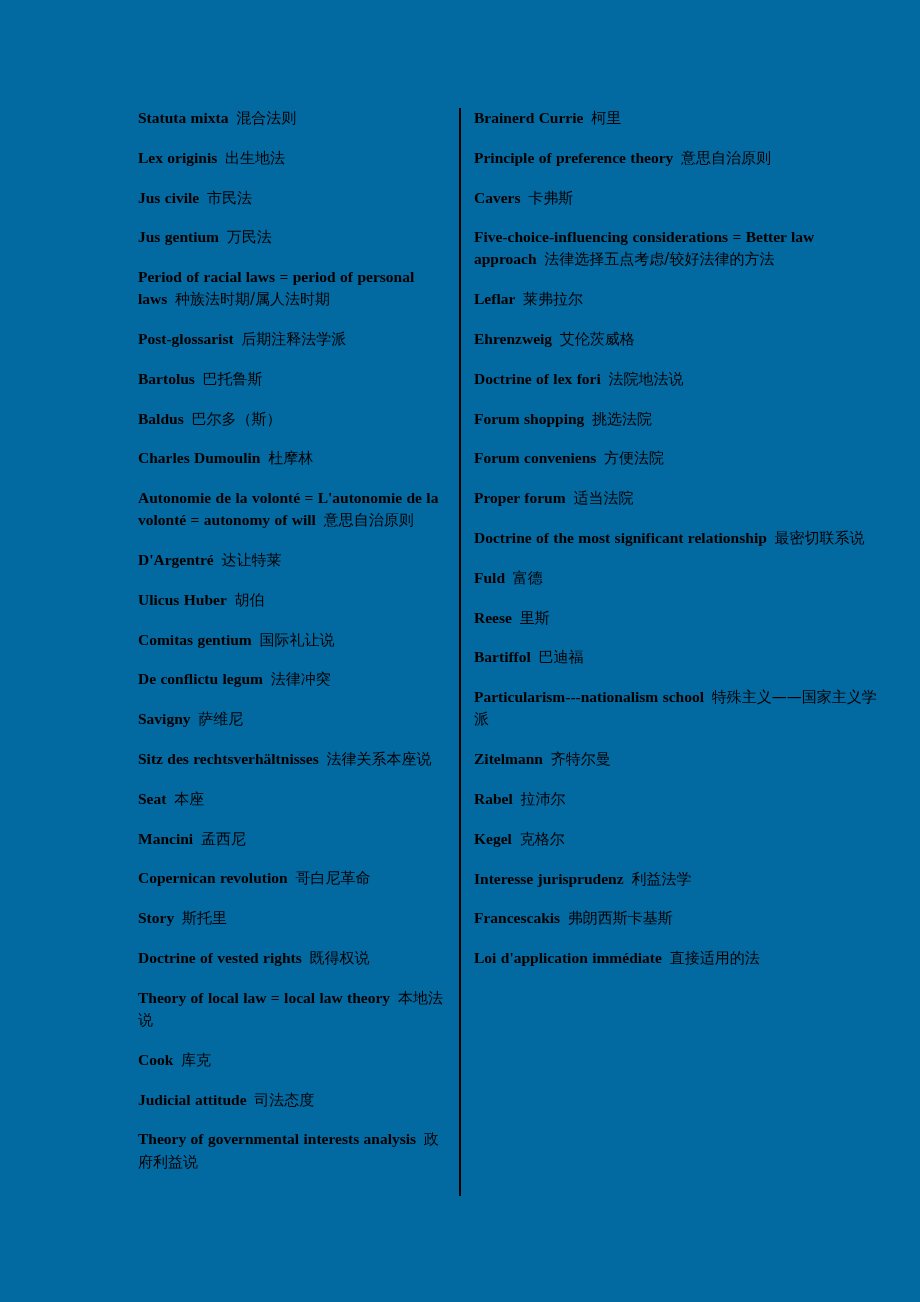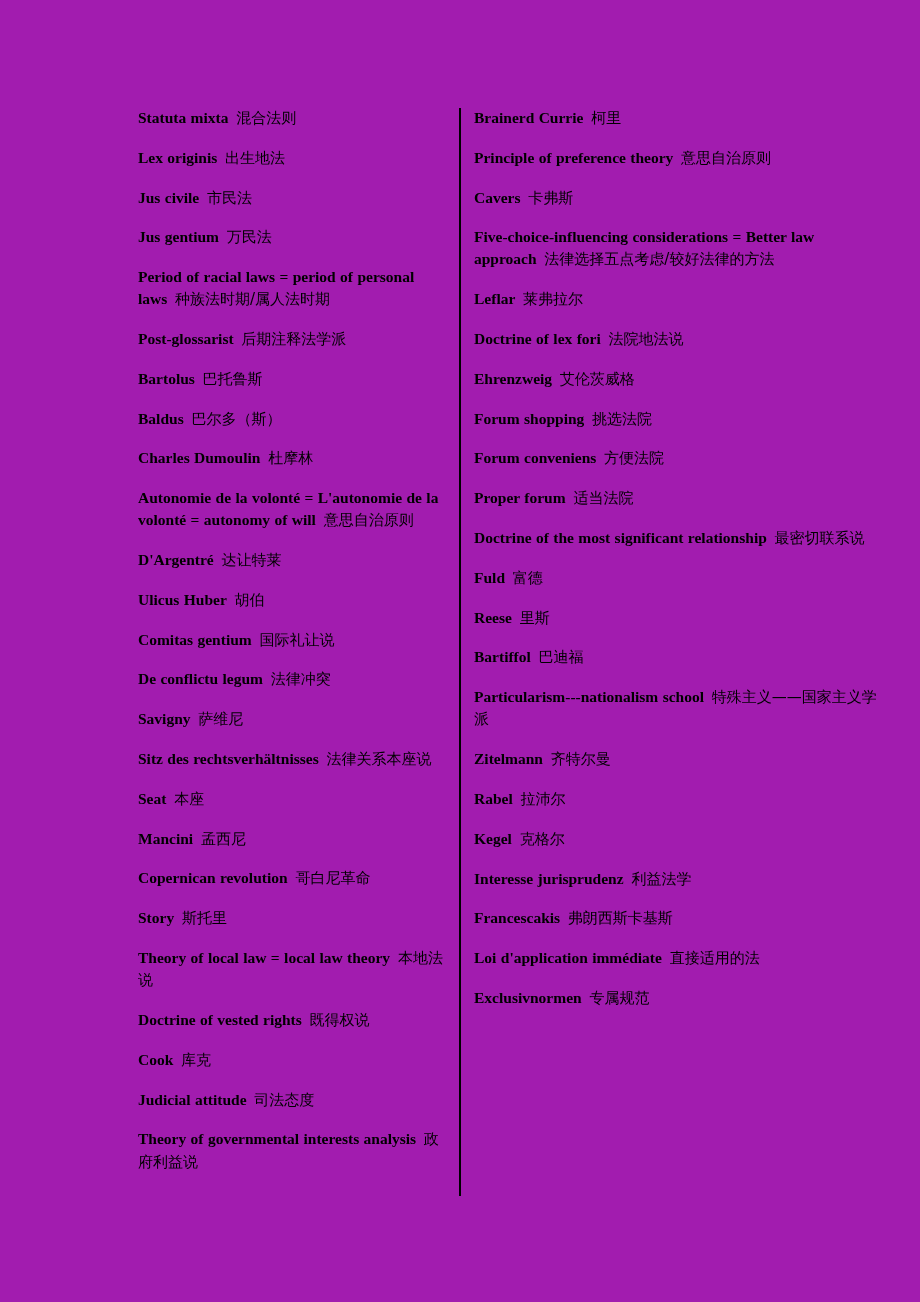--- a/index.html
+++ b/index.html
@@ -4,21 +4,21 @@
 <style>
   html, body {
     margin: 0;
     padding: 0;
     background: #ffffff;
   }
   .page {
     position: relative;
     width: 920px;
     height: 1302px;
-    background: #a21caf;
+    background: #0369a1;
     overflow: hidden;
     font-family: "Liberation Serif", "DejaVu Serif", serif;
   }
   .columns {
     position: absolute;
     left: 0;
     top: 107px;
     width: 920px;
     display: flex;
     align-items: flex-start;
@@ -84,45 +84,44 @@
         <p class="entry"><span>D'Argentré</span> <span class="cn">达让特莱</span></p>
         <p class="entry"><span>Ulicus Huber</span> <span class="cn">胡伯</span></p>
         <p class="entry"><span>Comitas gentium</span> <span class="cn">国际礼让说</span></p>
         <p class="entry"><span>De conflictu legum</span> <span class="cn">法律冲突</span></p>
         <p class="entry"><span>Savigny</span> <span class="cn">萨维尼</span></p>
         <p class="entry"><span>Sitz des rechtsverhältnisses</span> <span class="cn">法律关系本座说</span></p>
         <p class="entry"><span>Seat</span> <span class="cn">本座</span></p>
         <p class="entry"><span>Mancini</span> <span class="cn">孟西尼</span></p>
         <p class="entry"><span>Copernican revolution</span> <span class="cn">哥白尼革命</span></p>
         <p class="entry"><span>Story</span> <span class="cn">斯托里</span></p>
+        <p class="entry"><span>Doctrine of vested rights</span> <span class="cn">既得权说</span></p>
         <p class="entry"><span>Theory of local law = local law theory</span> <span class="cn">本地法说</span></p>
-        <p class="entry"><span>Doctrine of vested rights</span> <span class="cn">既得权说</span></p>
         <p class="entry"><span>Cook</span> <span class="cn">库克</span></p>
         <p class="entry"><span>Judicial attitude</span> <span class="cn">司法态度</span></p>
         <p class="entry"><span>Theory of governmental interests analysis</span> <span class="cn">政府利益说</span></p>
       </div>
     <div class="column column-right" id="col-right">
         <p class="entry"><span>Brainerd Currie</span> <span class="cn">柯里</span></p>
         <p class="entry"><span>Principle of preference theory</span> <span class="cn">意思自治原则</span></p>
         <p class="entry"><span>Cavers</span> <span class="cn">卡弗斯</span></p>
         <p class="entry"><span>Five-choice-influencing considerations = Better law approach</span> <span class="cn">法律选择五点考虑/较好法律的方法</span></p>
         <p class="entry"><span>Leflar</span> <span class="cn">莱弗拉尔</span></p>
+        <p class="entry"><span>Ehrenzweig</span> <span class="cn">艾伦茨威格</span></p>
         <p class="entry"><span>Doctrine of lex fori</span> <span class="cn">法院地法说</span></p>
-        <p class="entry"><span>Ehrenzweig</span> <span class="cn">艾伦茨威格</span></p>
         <p class="entry"><span>Forum shopping</span> <span class="cn">挑选法院</span></p>
         <p class="entry"><span>Forum conveniens</span> <span class="cn">方便法院</span></p>
         <p class="entry"><span>Proper forum</span> <span class="cn">适当法院</span></p>
         <p class="entry"><span>Doctrine of the most significant relationship</span> <span class="cn">最密切联系说</span></p>
         <p class="entry"><span>Fuld</span> <span class="cn">富德</span></p>
         <p class="entry"><span>Reese</span> <span class="cn">里斯</span></p>
         <p class="entry"><span>Bartiffol</span> <span class="cn">巴迪福</span></p>
         <p class="entry"><span>Particularism---nationalism school</span> <span class="cn">特殊主义——国家主义学派</span></p>
         <p class="entry"><span>Zitelmann</span> <span class="cn">齐特尔曼</span></p>
         <p class="entry"><span>Rabel</span> <span class="cn">拉沛尔</span></p>
         <p class="entry"><span>Kegel</span> <span class="cn">克格尔</span></p>
         <p class="entry"><span>Interesse    jurisprudenz</span> <span class="cn">利益法学</span></p>
         <p class="entry"><span>Francescakis</span> <span class="cn">弗朗西斯卡基斯</span></p>
         <p class="entry"><span>Loi d'application immédiate</span> <span class="cn">直接适用的法</span></p>
-        <p class="entry"><span>Exclusivnormen</span> <span class="cn">专属规范</span></p>
       </div>
   </div>
 
 </div>
 
 </body></html>

